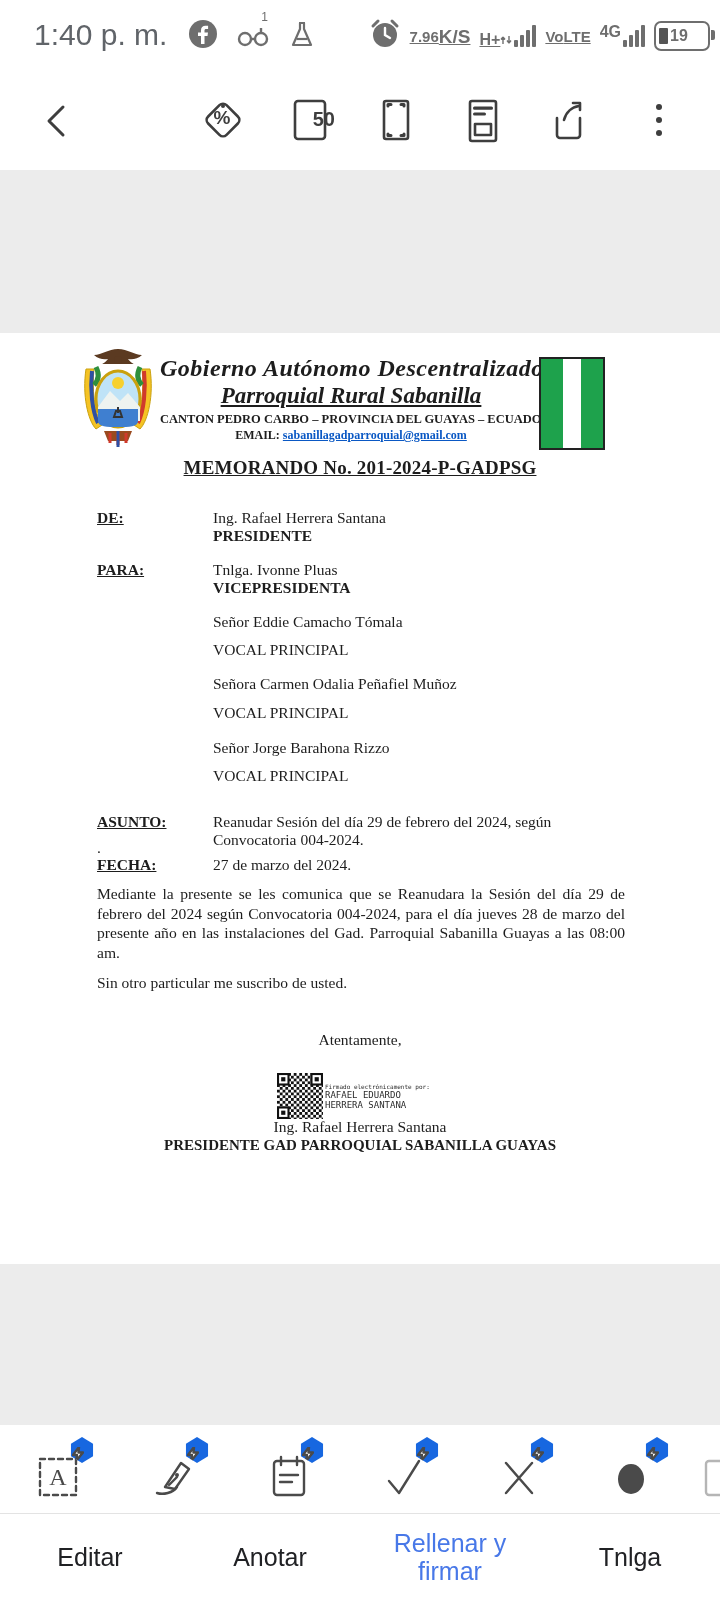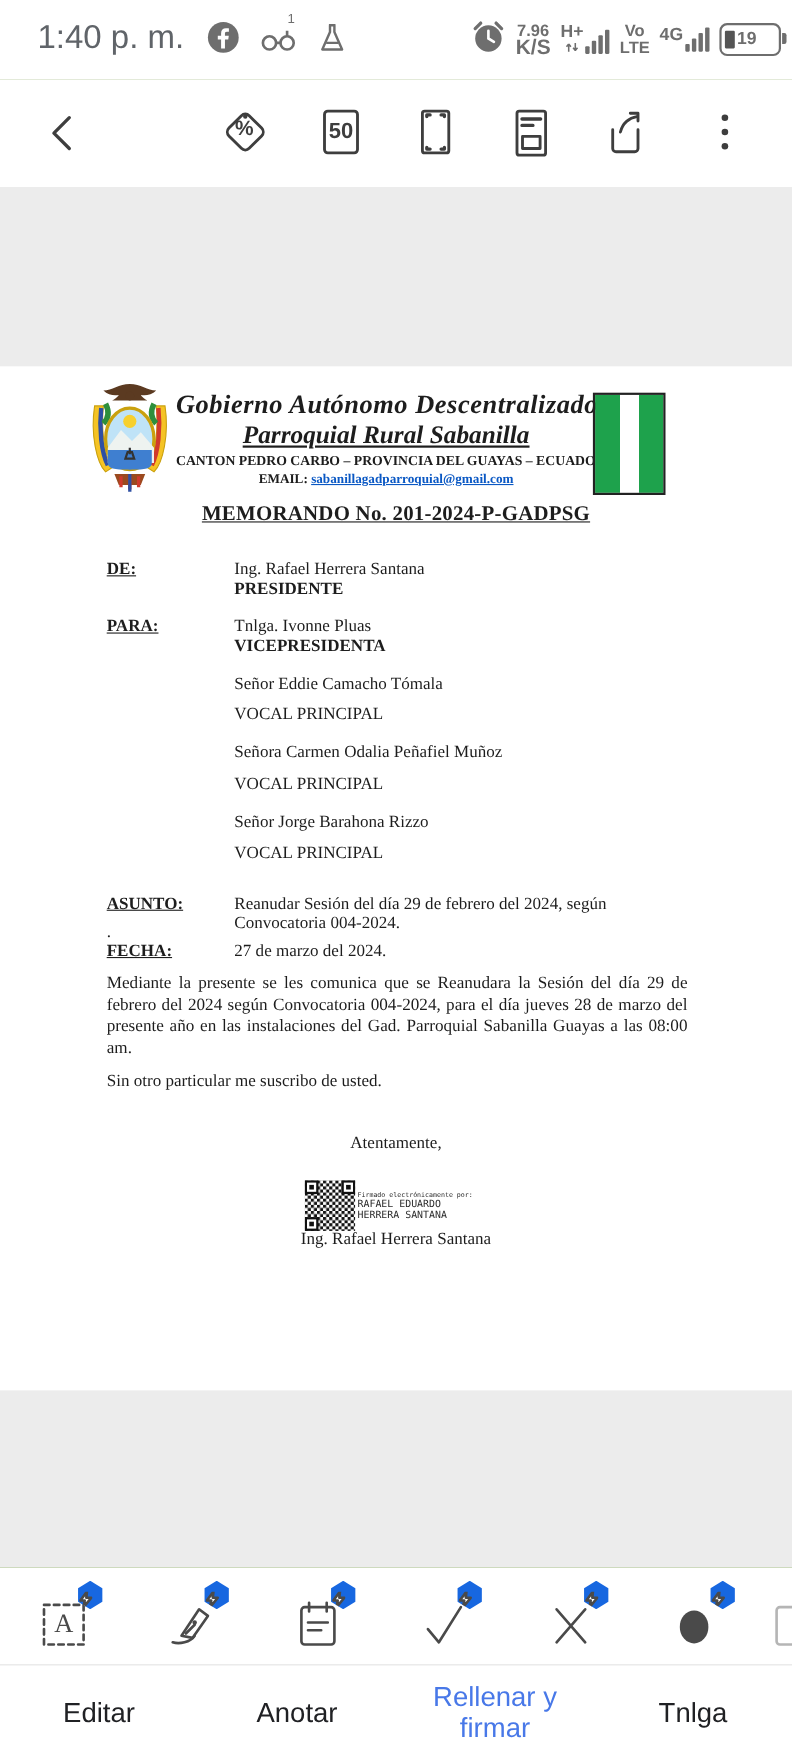--- a/index.html
+++ b/index.html
@@ -4,37 +4,37 @@
 <style>
   html,body{margin:0;padding:0;background:#fff;}
   #screen{position:relative;width:720px;height:1600px;overflow:hidden;
           font-family:"Liberation Sans",sans-serif;background:#4d7c0f;padding-left:34px;}
 
   
   .status-bar{position:absolute;top:0;left:0;width:720px;height:72px;background:#fff;}
   .time{position:absolute;left:34px;top:18px;font-size:30px;color:#606469;}
   .sb-left-icons{position:absolute;left:188px;top:18px;display:flex;align-items:center;gap:18px;color:#6e6e6e;}
   .sb-right{position:absolute;right:10px;top:10px;height:52px;display:flex;align-items:center;gap:9px;color:#6e6e6e;}
-  .stacked{display:flex;flex-direction:column;align-items:center;line-height:15px;font-size:15px;color:#6e6e6e;font-weight:bold;}
+  .stacked{display:flex;flex-direction:row;align-items:center;line-height:15px;font-size:15px;color:#6e6e6e;font-weight:bold;text-decoration:underline;}
   .stacked .small{font-size:19px;font-weight:bold;}
   .net-group{display:flex;align-items:flex-end;gap:2px;}
   .net-label{font-size:16px;font-weight:bold;color:#6e6e6e;line-height:14px;}
   .bars{display:flex;align-items:flex-end;gap:2px;height:22px;}
   .bars i{display:block;width:4px;background:#6e6e6e;border-radius:1px;}
   .battery{position:relative;width:52px;height:26px;border:2.5px solid #6e6e6e;border-radius:7px;
            display:flex;align-items:center;}
   .battery .level{width:9px;height:16px;background:#555;margin-left:3px;border-radius:1px;}
   .battery .pct{font-size:16px;color:#6e6e6e;font-weight:bold;margin-left:2px;}
   .battery .nub{position:absolute;right:-7px;top:7px;width:4px;height:10px;background:#6e6e6e;border-radius:0 2px 2px 0;}
 
   
   .top-toolbar{position:absolute;top:72px;left:0;width:720px;height:98px;background:#fff;border-bottom:1px solid #dedede;}
   .tt-icon{position:absolute;top:22px;width:50px;height:54px;display:flex;align-items:center;justify-content:center;}
   .tt-icon svg{stroke:#3e3e3e;fill:none;stroke-width:2.6;stroke-linecap:round;stroke-linejoin:round;}
-  .fifty-num{position:absolute;width:100%;text-align:center;top:14px;font-size:20px;color:#3e3e3e;font-weight:bold;font-family:"Liberation Sans",sans-serif;}
+  .fifty-num{position:absolute;width:100%;text-align:right;top:14px;font-size:20px;color:#3e3e3e;font-weight:bold;font-family:"Liberation Sans",sans-serif;}
   .pct-glyph{position:absolute;width:100%;text-align:center;top:13px;font-size:19px;color:#3e3e3e;font-weight:bold;}
 
   
   .viewer{position:absolute;top:170px;left:0;width:720px;height:1255px;background:#ececec;}
   .page{position:absolute;top:163px;left:0;width:720px;height:931px;background:#ffffff;
         font-family:"Liberation Serif",serif;color:#1d1d1d;}
 
   .crest{position:absolute;left:74px;top:14px;width:88px;height:102px;}
   .hdr-text{position:absolute;left:160px;top:22px;width:382px;text-align:center;}
   .hdr-line1{font-size:24px;font-style:italic;font-weight:600;white-space:nowrap;letter-spacing:.5px;}
@@ -297,20 +297,21 @@
               <rect x="3" y="27" width="3" height="3" fill="#111"></rect>
             </g>
         </svg>
         <div class="stamp-txt">
           <div>Firmado electrónicamente por:</div>
           <div style="font-size:9px;line-height:10px;">RAFAEL EDUARDO</div>
           <div style="font-size:9px;line-height:10px;">HERRERA SANTANA</div>
         </div>
       </div>
       <div class="sig-name">Ing. Rafael Herrera Santana</div>
+      <div class="sig-role">PRESIDENTE GAD PARROQUIAL SABANILLA GUAYAS</div>
     </div>
   </div>
 
   <div class="bottom-bar">
     <div class="tools-row">
 
       <div class="tool" style="left:34px;">
         <svg width="44" height="44" viewBox="0 0 44 44">
           <rect x="4" y="4" width="36" height="36" stroke-dasharray="5 4"></rect>
         </svg>

